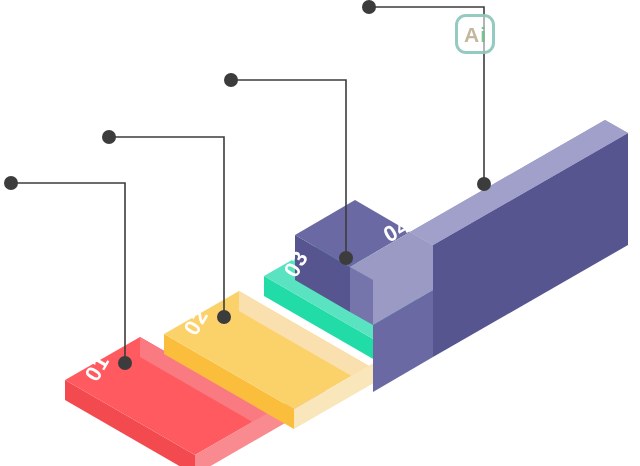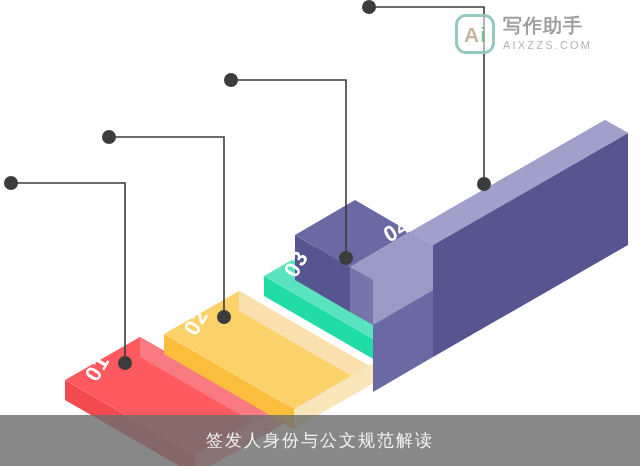--- a/index.html
+++ b/index.html
@@ -192,23 +192,16 @@
       <text class="step-number" x="389" y="243" transform="rotate(-30 389 243)">04</text>
     </g>
 
   </svg>
 
   <div class="watermark">
     <div class="wm-logo" style="border-color: rgb(143, 200, 189);">
       <span class="wm-logo-a" style="color: rgb(194, 180, 154);">A</span>
       <span class="wm-logo-i" style="color: rgb(123, 191, 142);">i</span>
     </div>
-    <div class="wm-texts">
-      <div class="wm-title" style="color: rgb(154, 154, 154);">写作助手</div>
-      <div class="wm-url">AIXZZS.COM</div>
-    </div>
   </div>
 
-  <div class="caption-bar" style="background: rgba(110, 110, 110, 0.82);">
-    <div class="caption-text">签发人身份与公文规范解读</div>
-  </div>
 
 </div>
 
 </body></html>

